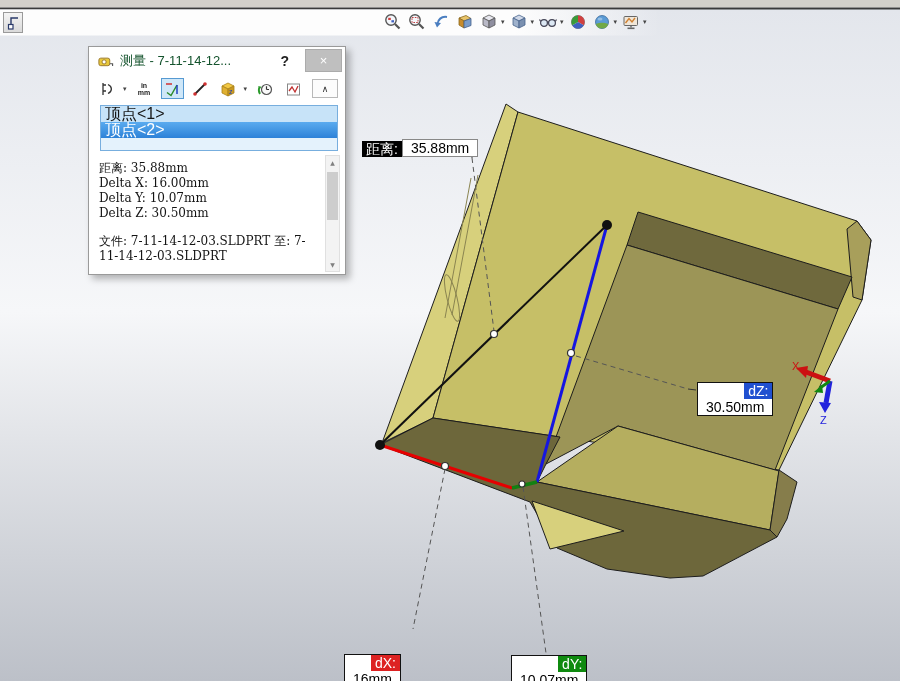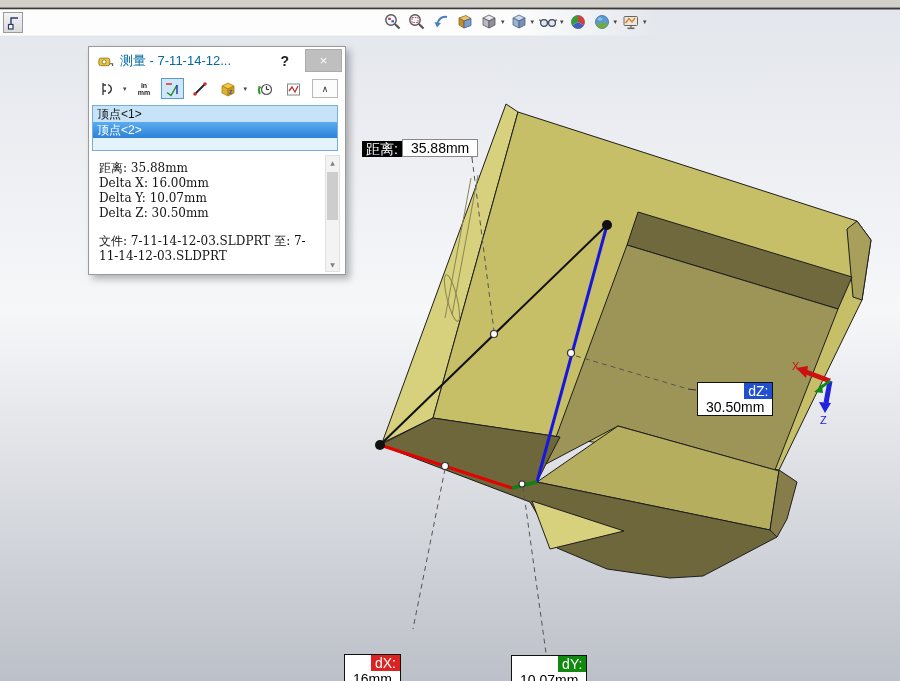--- a/index.html
+++ b/index.html
@@ -30,35 +30,35 @@
   .chip-dist{background:#000;}
   .chip-dx{background:#dd2222;}
   .chip-dy{background:#0f8a0f;}
   .chip-dz{background:#2050d0;}
 
   
   .measure-dialog{position:absolute;left:88px;top:46px;width:258px;z-index:10;
                   background:#fff;border:1px solid #9a9a9a;
                   box-shadow:4px 4px 7px rgba(0,0,0,.28);}
   .md-title{height:27px;display:flex;align-items:center;gap:6px;padding:0 3px 0 8px;}
-  .md-title-text{flex:1;font-size:13px;color:#0369a1;white-space:nowrap;overflow:hidden;}
+  .md-title-text{flex:1;font-size:13px;color:#14532d;white-space:nowrap;overflow:hidden;}
   .md-help{font-size:14px;font-weight:bold;color:#222;margin-right:10px;}
   .md-close{width:37px;height:23px;background:#bfbfbf;border:1px solid #ababab;color:#fff;
             font-size:13px;display:flex;align-items:center;justify-content:center;padding:0;}
   .md-toolbar{height:29px;display:flex;align-items:center;gap:5px;padding:0 7px;}
   .md-ic{width:23px;height:21px;display:flex;align-items:center;justify-content:center;
          border:1px solid transparent;background:none;padding:0;}
   .md-ic.selected{background:#cfe7f8;border:1px solid #569ad2;}
   .units-ic{display:flex;flex-direction:column;align-items:center;font-size:7px;
             line-height:7px;color:#222;font-weight:bold;}
   .md-collapse{margin-left:auto;width:26px;height:19px;border:1px solid #b8b8b8;
                background:#fcfcfc;font-size:9px;color:#333;display:flex;align-items:center;
                justify-content:center;padding:0;}
-  .md-list{margin:2px 7px 2px 3px;height:46px;border:1px solid #77aede;background:#e4f2fc;
-           font-size:12px;overflow:hidden;}
+  .md-list{margin:2px 7px 2px 11px;height:46px;border:1px solid #77aede;background:#e4f2fc;
+           font-size:16px;overflow:hidden;}
   .md-row{height:16px;line-height:16px;padding-left:4px;}
   .md-row.r1{background:#c7e3f8;color:#151515;}
   .md-row.r2{background:linear-gradient(#5aabef,#2d82d8);color:#fff;}
   .md-results{position:relative;padding:8px 28px 10px 10px;min-height:100px;
               font-family:"DejaVu Serif",serif;font-size:12px;line-height:15px;color:#141414;}
   .md-results .spacer{height:13px;}
   .md-scroll{position:absolute;top:2px;bottom:2px;right:5px;width:15px;background:#f3f3f3;
              border:1px solid #e0e0e0;}
   .md-scroll .arr{position:absolute;left:0;right:0;height:13px;display:flex;align-items:center;
                   justify-content:center;font-size:6px;color:#808080;}

